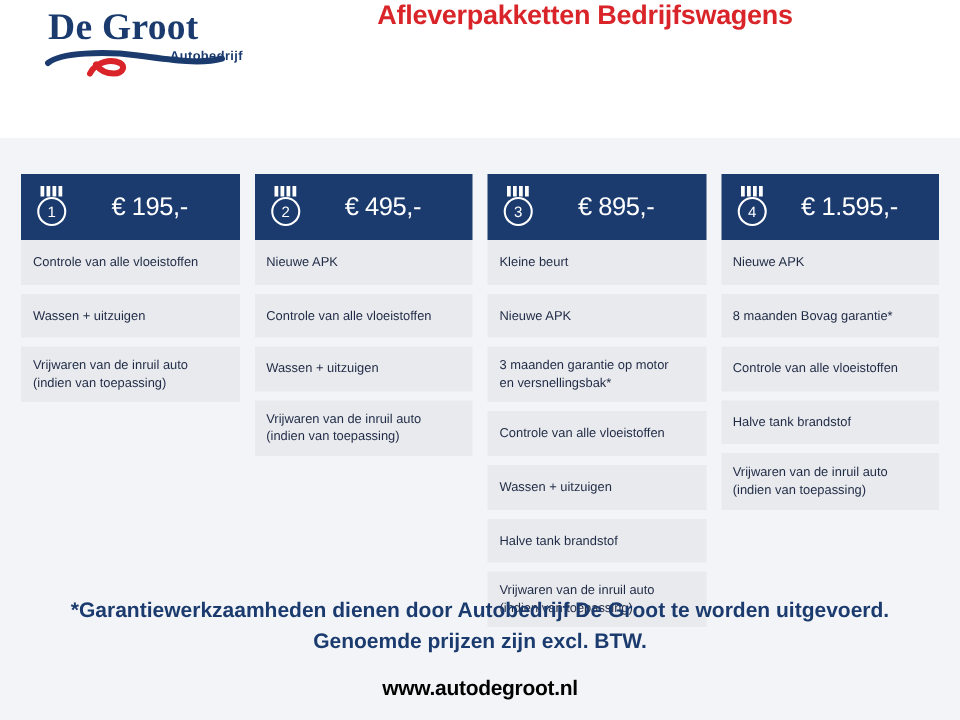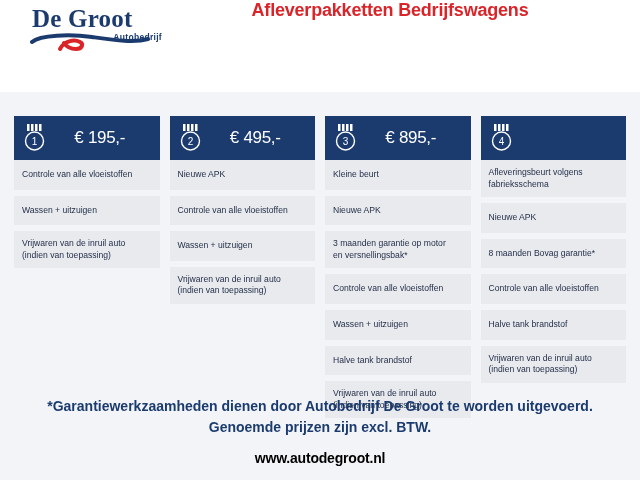--- a/index.html
+++ b/index.html
@@ -249,24 +249,23 @@
           <div class="badge">
             <svg width="26" height="30" viewBox="0 0 26 30">
               <rect x="5" y="1" width="2.5" height="7" fill="#ffffff"></rect>
               <rect x="9" y="1" width="2.5" height="7" fill="#ffffff"></rect>
               <rect x="13" y="1" width="2.5" height="7" fill="#ffffff"></rect>
               <rect x="17" y="1" width="2.5" height="7" fill="#ffffff"></rect>
               <circle cx="12.5" cy="18" r="9" fill="none" stroke="#ffffff" stroke-width="1.4"></circle>
               <text x="12.5" y="21.5" font-family="Liberation Sans, sans-serif" font-size="10" fill="#ffffff" text-anchor="middle">4</text>
             </svg>
           </div>
-        </div>
-        <div class="items">
-          <div class="item two-line" style="white-space:pre-line">Afleveringsbeurt volgens
-fabrieksschema</div>
+          <div class="price">€ 1.595,-</div>
+        </div>
+        <div class="items">
           <div class="item">Nieuwe APK</div>
           <div class="item">8 maanden Bovag garantie*</div>
           <div class="item">Controle van alle vloeistoffen</div>
           <div class="item">Halve tank brandstof</div>
           <div class="item two-line" style="white-space:pre-line">Vrijwaren van de inruil auto
 (indien van toepassing)</div>
         </div>
       </div>
 
     </div>

